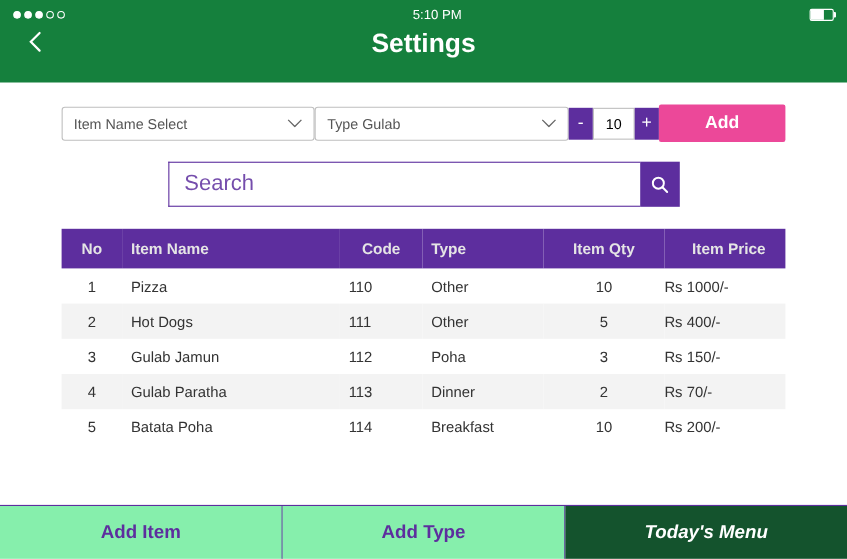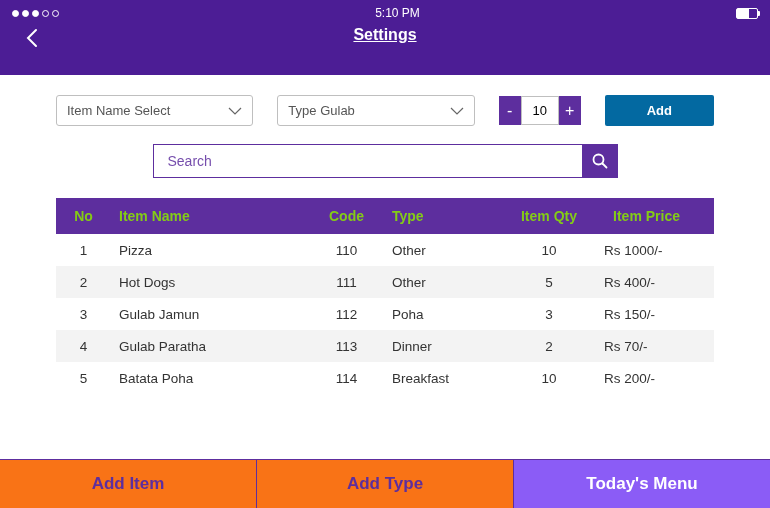--- a/index.html
+++ b/index.html
@@ -1,65 +1,65 @@
 <!DOCTYPE html>
 <html><head>
   <meta charset="utf-8">
   <style>
     * { box-sizing: border-box; margin: 0; padding: 0; font-family: -apple-system, BlinkMacSystemFont, 'Segoe UI', Arial, sans-serif; }
     body { width: 770px; height: 508px; background: #fff; overflow: hidden; }
 
-    .header { background: #4c1d95; color: #fff; height: 75px; position: relative; }
+    .header { background: #15803d; color: #fff; height: 75px; position: relative; }
     .status-bar { display: flex; justify-content: space-between; align-items: center; padding: 6px 12px; font-size: 12px; font-weight: 500; }
     .status-left { display: flex; gap: 3px; }
     .dot { width: 7px; height: 7px; border-radius: 50%; border: 1px solid #fff; display: inline-block; }
     .dot.filled { background: #fff; }
     .battery { width: 22px; height: 11px; border: 1px solid #fff; border-radius: 2px; position: relative; }
     .battery::after { content: ''; position: absolute; right: -3px; top: 2px; width: 2px; height: 5px; background: #fff; border-radius: 0 1px 1px 0; }
     .battery-fill { background: #fff; width: 60%; height: 100%; }
     .title-row { text-align: center; position: relative; }
     .back-chevron { position: absolute; left: 25px; top: 2px; cursor: pointer; }
-    .page-title { font-size: 16px; font-weight: 600; text-decoration: underline; }
+    .page-title { font-size: 24px; font-weight: 600; }
 
     .content { padding: 20px 56px 0; }
 
-    .controls-row { display: flex; gap: 24px; align-items: center; margin-bottom: 18px; }
+    .controls-row { display: flex; gap: 0; align-items: center; margin-bottom: 18px; }
     .select-box { flex: 1; border: 1px solid #bfbfbf; border-radius: 3px; padding: 7px 10px; font-size: 13px; color: #555; display: flex; justify-content: space-between; align-items: center; cursor: pointer; background: #fff; }
     .chevron-down { width: 14px; height: 8px; }
     .qty-group { display: flex; align-items: stretch; }
     .qty-btn { width: 22px; background: #5D2E9E; color: #fff; border: none; font-size: 16px; cursor: pointer; display: flex; align-items: center; justify-content: center; }
     .qty-input { width: 38px; border: 1px solid #bfbfbf; text-align: center; font-size: 13px; padding: 6px 0; }
-    .add-btn { background: #0369a1; color: #fff; border: none; padding: 8px 42px; font-size: 13px; font-weight: 600; cursor: pointer; border-radius: 2px; }
+    .add-btn { background: #ec4899; color: #fff; border: none; padding: 8px 42px; font-size: 16px; font-weight: 600; cursor: pointer; border-radius: 2px; }
 
     .search-row { display: flex; justify-content: center; margin-bottom: 20px; }
     .search-wrap { display: flex; width: 465px; }
-    .search-input { flex: 1; border: 1.5px solid #5D2E9E; border-right: none; padding: 8px 14px; font-size: 14px; color: #1d4ed8; outline: none; }
+    .search-input { flex: 1; border: 1.5px solid #5D2E9E; border-right: none; padding: 8px 14px; font-size: 20px; color: #1d4ed8; outline: none; }
     .search-input::placeholder { color: #5D2E9E; opacity: 0.85; }
     .search-btn { width: 36px; background: #5D2E9E; border: none; cursor: pointer; display: flex; align-items: center; justify-content: center; }
 
     .table { width: 100%; border-collapse: collapse; }
-    .table thead tr { background: #5D2E9E; color: #84cc16; }
+    .table thead tr { background: #5D2E9E; color: #e5e5e5; }
     .table th { padding: 10px 8px; font-size: 14px; font-weight: 600; text-align: left; }
     .table th:nth-child(1) { width: 55px; text-align: center; }
     .table th:nth-child(3) { text-align: center; width: 75px; margin-top: 16px; }
     .table th:nth-child(4) { width: 110px; }
     .table th:nth-child(5) { text-align: center; width: 110px; }
-    .table th:nth-child(6) { text-align: right; padding-right: 34px; width: 110px; }
+    .table th:nth-child(6) { text-align: right; padding-right: 18px; width: 110px; }
     .table tbody tr { height: 32px; }
     .table tbody tr:nth-child(even) { background: #f3f3f3; }
     .table td { padding: 7px 8px; font-size: 13.5px; color: #333; }
     .table td:nth-child(1) { text-align: center; }
-    .table td:nth-child(3) { text-align: center; }
+    .table td:nth-child(3) { }
     .table td:nth-child(5) { text-align: center; }
     .table td:nth-child(6) { padding-left: 0; }
 
     .bottom-tabs { position: absolute; bottom: 0; left: 0; right: 0; display: flex; border-top: 1px solid #5D2E9E; }
-    .tab { flex: 1; padding: 14px 0; text-align: center; font-size: 17px; font-weight: 600; color: #5D2E9E; background: #f97316; cursor: pointer; border-right: 1px solid #5D2E9E; }
+    .tab { flex: 1; padding: 14px 0; text-align: center; font-size: 17px; font-weight: 600; color: #5D2E9E; background: #86efac; cursor: pointer; border-right: 1px solid #5D2E9E; }
     .tab:last-child { border-right: none; }
-    .tab.active { background: #8b5cf6; color: #fff; }
+    .tab.active { background: #14532d; color: #fff; font-style: italic; }
   </style>
 </head>
 <body>
 
 <div class="header">
   <div class="status-bar">
     <div class="status-left">
       <span class="dot filled"></span>
         <span class="dot filled"></span>
         <span class="dot filled"></span>

